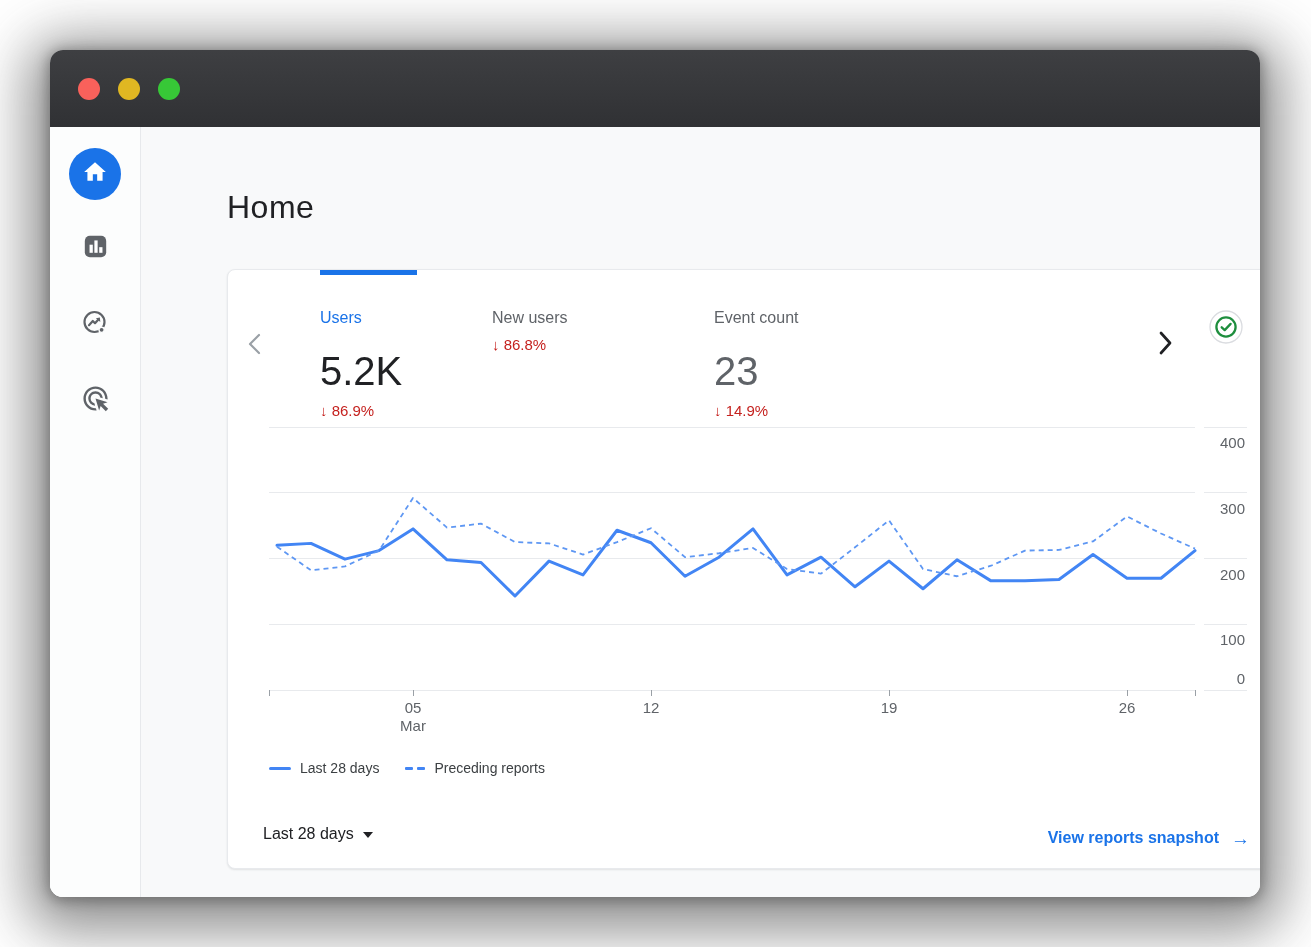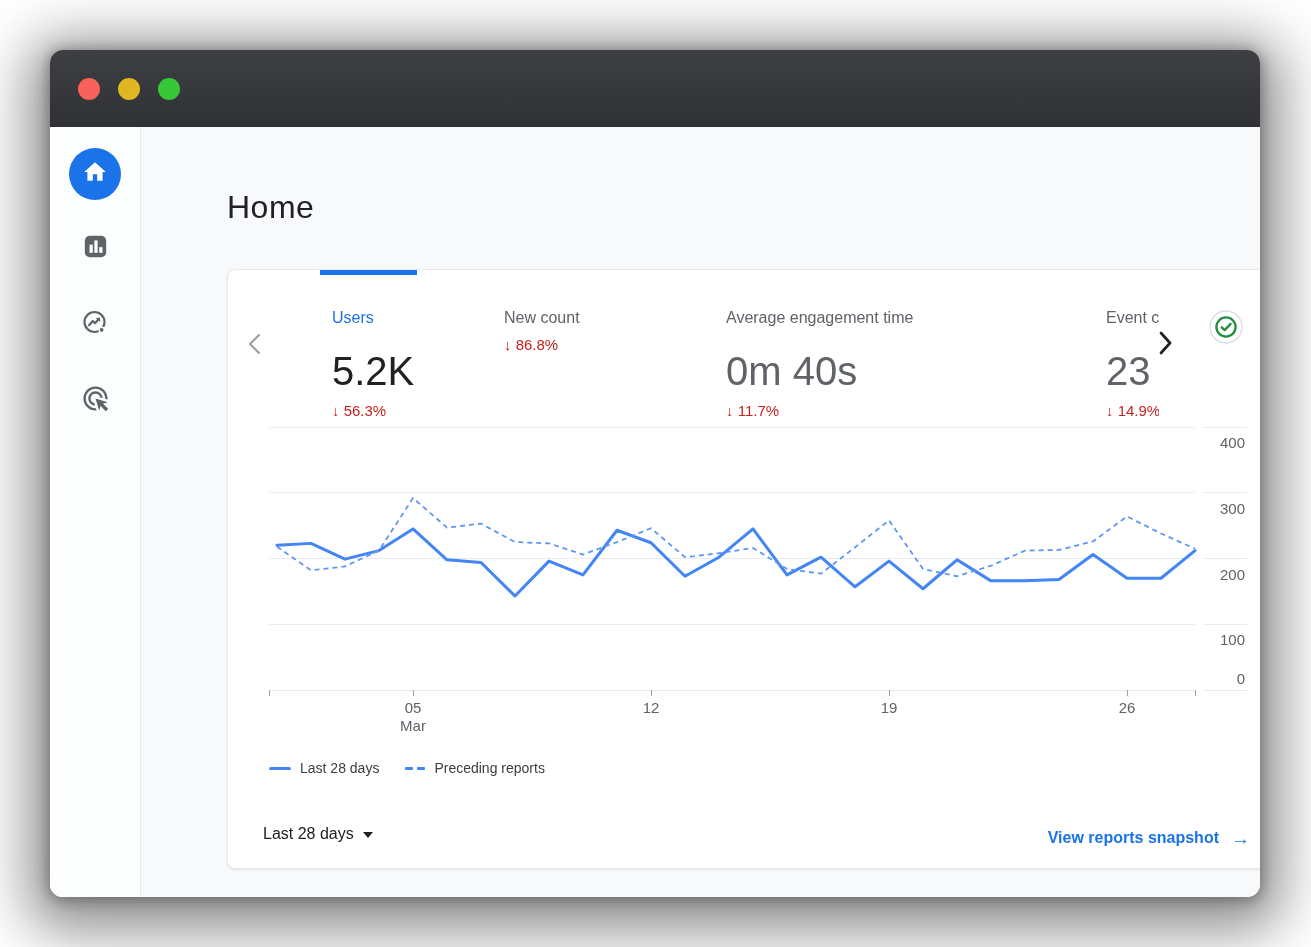--- a/index.html
+++ b/index.html
@@ -40,21 +40,21 @@
     border:1px solid #e8eaed; border-radius:8px; position:relative;
     box-shadow:0 1px 2px rgba(60,64,67,0.12); overflow:hidden;
   }
   .tab-indicator { position:absolute; top:0; left:92px; width:97px; height:5px; background:#1a73e8; }
 
   .carousel-chevron { position:absolute; background:none; border:none; cursor:pointer; padding:0; }
   .chev-left  { left:20px; top:63px; }
   .chev-right { left:930px; top:60px; }
 
   .metrics-viewport {
-    position:absolute; left:104px; top:28px; width:827px; height:118px;
+    position:absolute; left:92px; top:28px; width:827px; height:118px;
     overflow:hidden; white-space:nowrap;
   }
   .metric { display:inline-block; vertical-align:top; padding-top:10px; cursor:pointer; }
   .metric .m-label  { font-size:16px; color:#5f6368; line-height:19px; }
   .metric .m-value  { font-size:40px; color:#5f6368; font-weight:400; margin-top:22px; line-height:44px; }
   .metric .m-change { font-size:15px; color:#c5221f; margin-top:9px; }
   .metric.selected .m-label { color:#1a73e8; }
   .metric.selected .m-value { color:#202124; }
   .m1 { width:172px; } .m2 { width:222px; } .m3 { width:380px; } .m4 { width:150px; }
 
@@ -143,28 +143,24 @@
             <svg width="13" height="22" viewBox="0 0 13 22">
                 <polyline points="11,2 2,11 11,20" fill="none" stroke="#9aa0a6" stroke-width="2.2" stroke-linecap="round" stroke-linejoin="round"></polyline>
               </svg>
           </span>
         </button>
 
         <div class="metrics-viewport">
           <div class="metric m1 selected">
             <div class="m-label">Users</div>
             <div class="m-value">5.2K</div>
-            <div class="m-change">↓ 56.3%</div>
+            <div class="m-change">↓ 86.9%</div>
           </div><div class="metric m2">
-            <div class="m-label">New count</div>
+            <div class="m-label">New users</div>
             <div class="m-change">↓ 86.8%</div>
-          </div><div class="metric m3">
-            <div class="m-label">Average engagement time</div>
-            <div class="m-value">0m 40s</div>
-            <div class="m-change">↓ 11.7%</div>
           </div><div class="metric m4">
             <div class="m-label">Event count</div>
             <div class="m-value">23</div>
             <div class="m-change">↓ 14.9%</div>
           </div>
         </div>
 
         <button class="carousel-chevron chev-right">
           <span>
             <svg width="15" height="26" viewBox="0 0 15 26">

